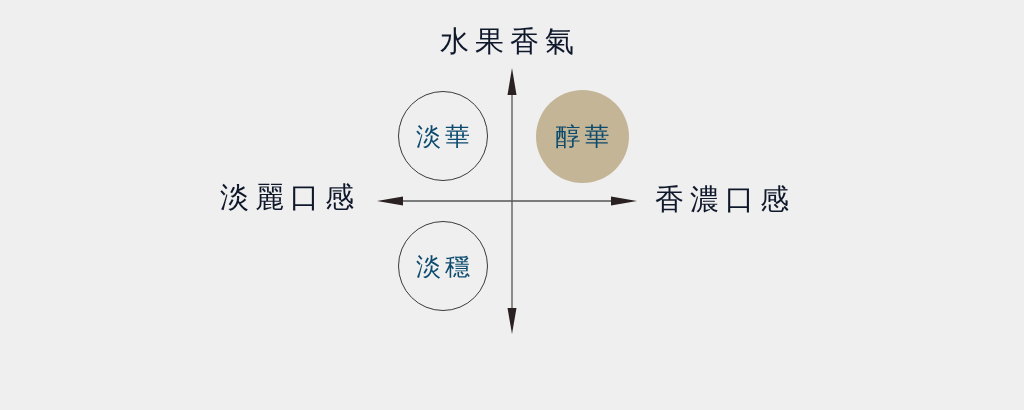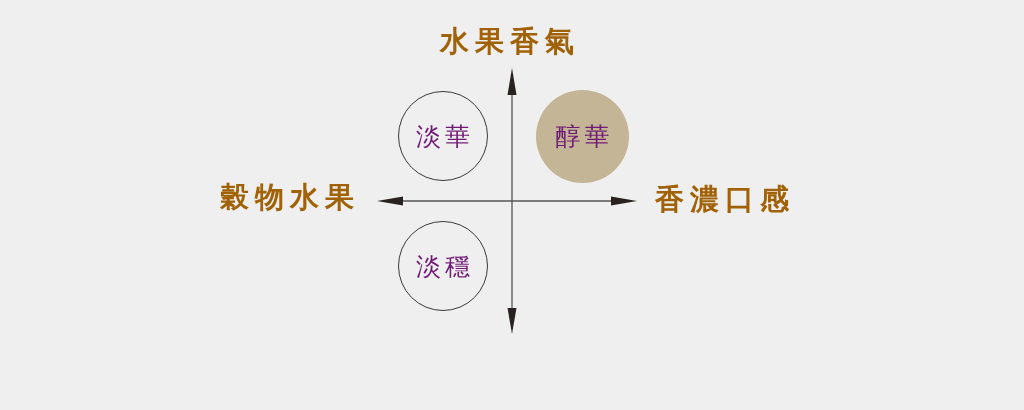--- a/index.html
+++ b/index.html
@@ -19,25 +19,25 @@
     .axis-svg {
       position: absolute;
       left: 0;
       top: 0;
       width: 1024px;
       height: 410px;
     }
     .axis-label {
       position: absolute;
       font-size: 29px;
-      font-weight: bold;
+      font-weight: normal;
       letter-spacing: 6px;
       white-space: nowrap;
       line-height: 1;
-      color: #a16207;
+      color: #0f172a;
     }
     #label-top    { left: 440px; top: 27px; }
     #label-bottom { left: 437px; top: 363px; }
     #label-left   { left: 220px; top: 183px; }
     #label-right  { left: 655px; top: 185px; }
 
     .quad {
       position: absolute;
       width: 90px;
       height: 90px;
@@ -52,21 +52,21 @@
       border: none;
       width: 93px;
       height: 93px;
       align-items: center;
     }
     .quad-label {
       font-size: 25px;
       letter-spacing: 4px;
       padding-left: 4px;
       line-height: 1;
-      color: #701a75;
+      color: #0c4a6e;
       white-space: nowrap;
     }
     #quad-tl { left: 398px; top: 91px; }
     #quad-tr { left: 536px; top: 90px; }
     #quad-bl { left: 398px; top: 221px; justify-content: center; }
     #quad-br { left: 537px; top: 221px; }
   </style>
 </head>
 <body>
 
@@ -81,21 +81,21 @@
     <polygon points="512,68 507.5,95 516.5,95" fill="#2a2220"></polygon>
 
     <polygon points="512,334 507.5,308 516.5,308" fill="#2a2220"></polygon>
 
     <polygon points="377,201 403,196.5 403,205.5" fill="#2a2220"></polygon>
 
     <polygon points="637,201 611,196.5 611,205.5" fill="#2a2220"></polygon>
   </svg>
 
   <div id="label-top" class="axis-label">水果香氣</div>
-  <div id="label-left" class="axis-label">穀物水果</div>
+  <div id="label-left" class="axis-label">淡麗口感</div>
   <div id="label-right" class="axis-label">香濃口感</div>
 
   <div id="quad-tl" class="quad">
     <span class="quad-label">淡華</span>
   </div>
   <div id="quad-tr" class="quad filled" style="background:#c3b595;">
     <span class="quad-label">醇華</span>
   </div>
   <div id="quad-bl" class="quad">
     <span class="quad-label">淡穩</span>

